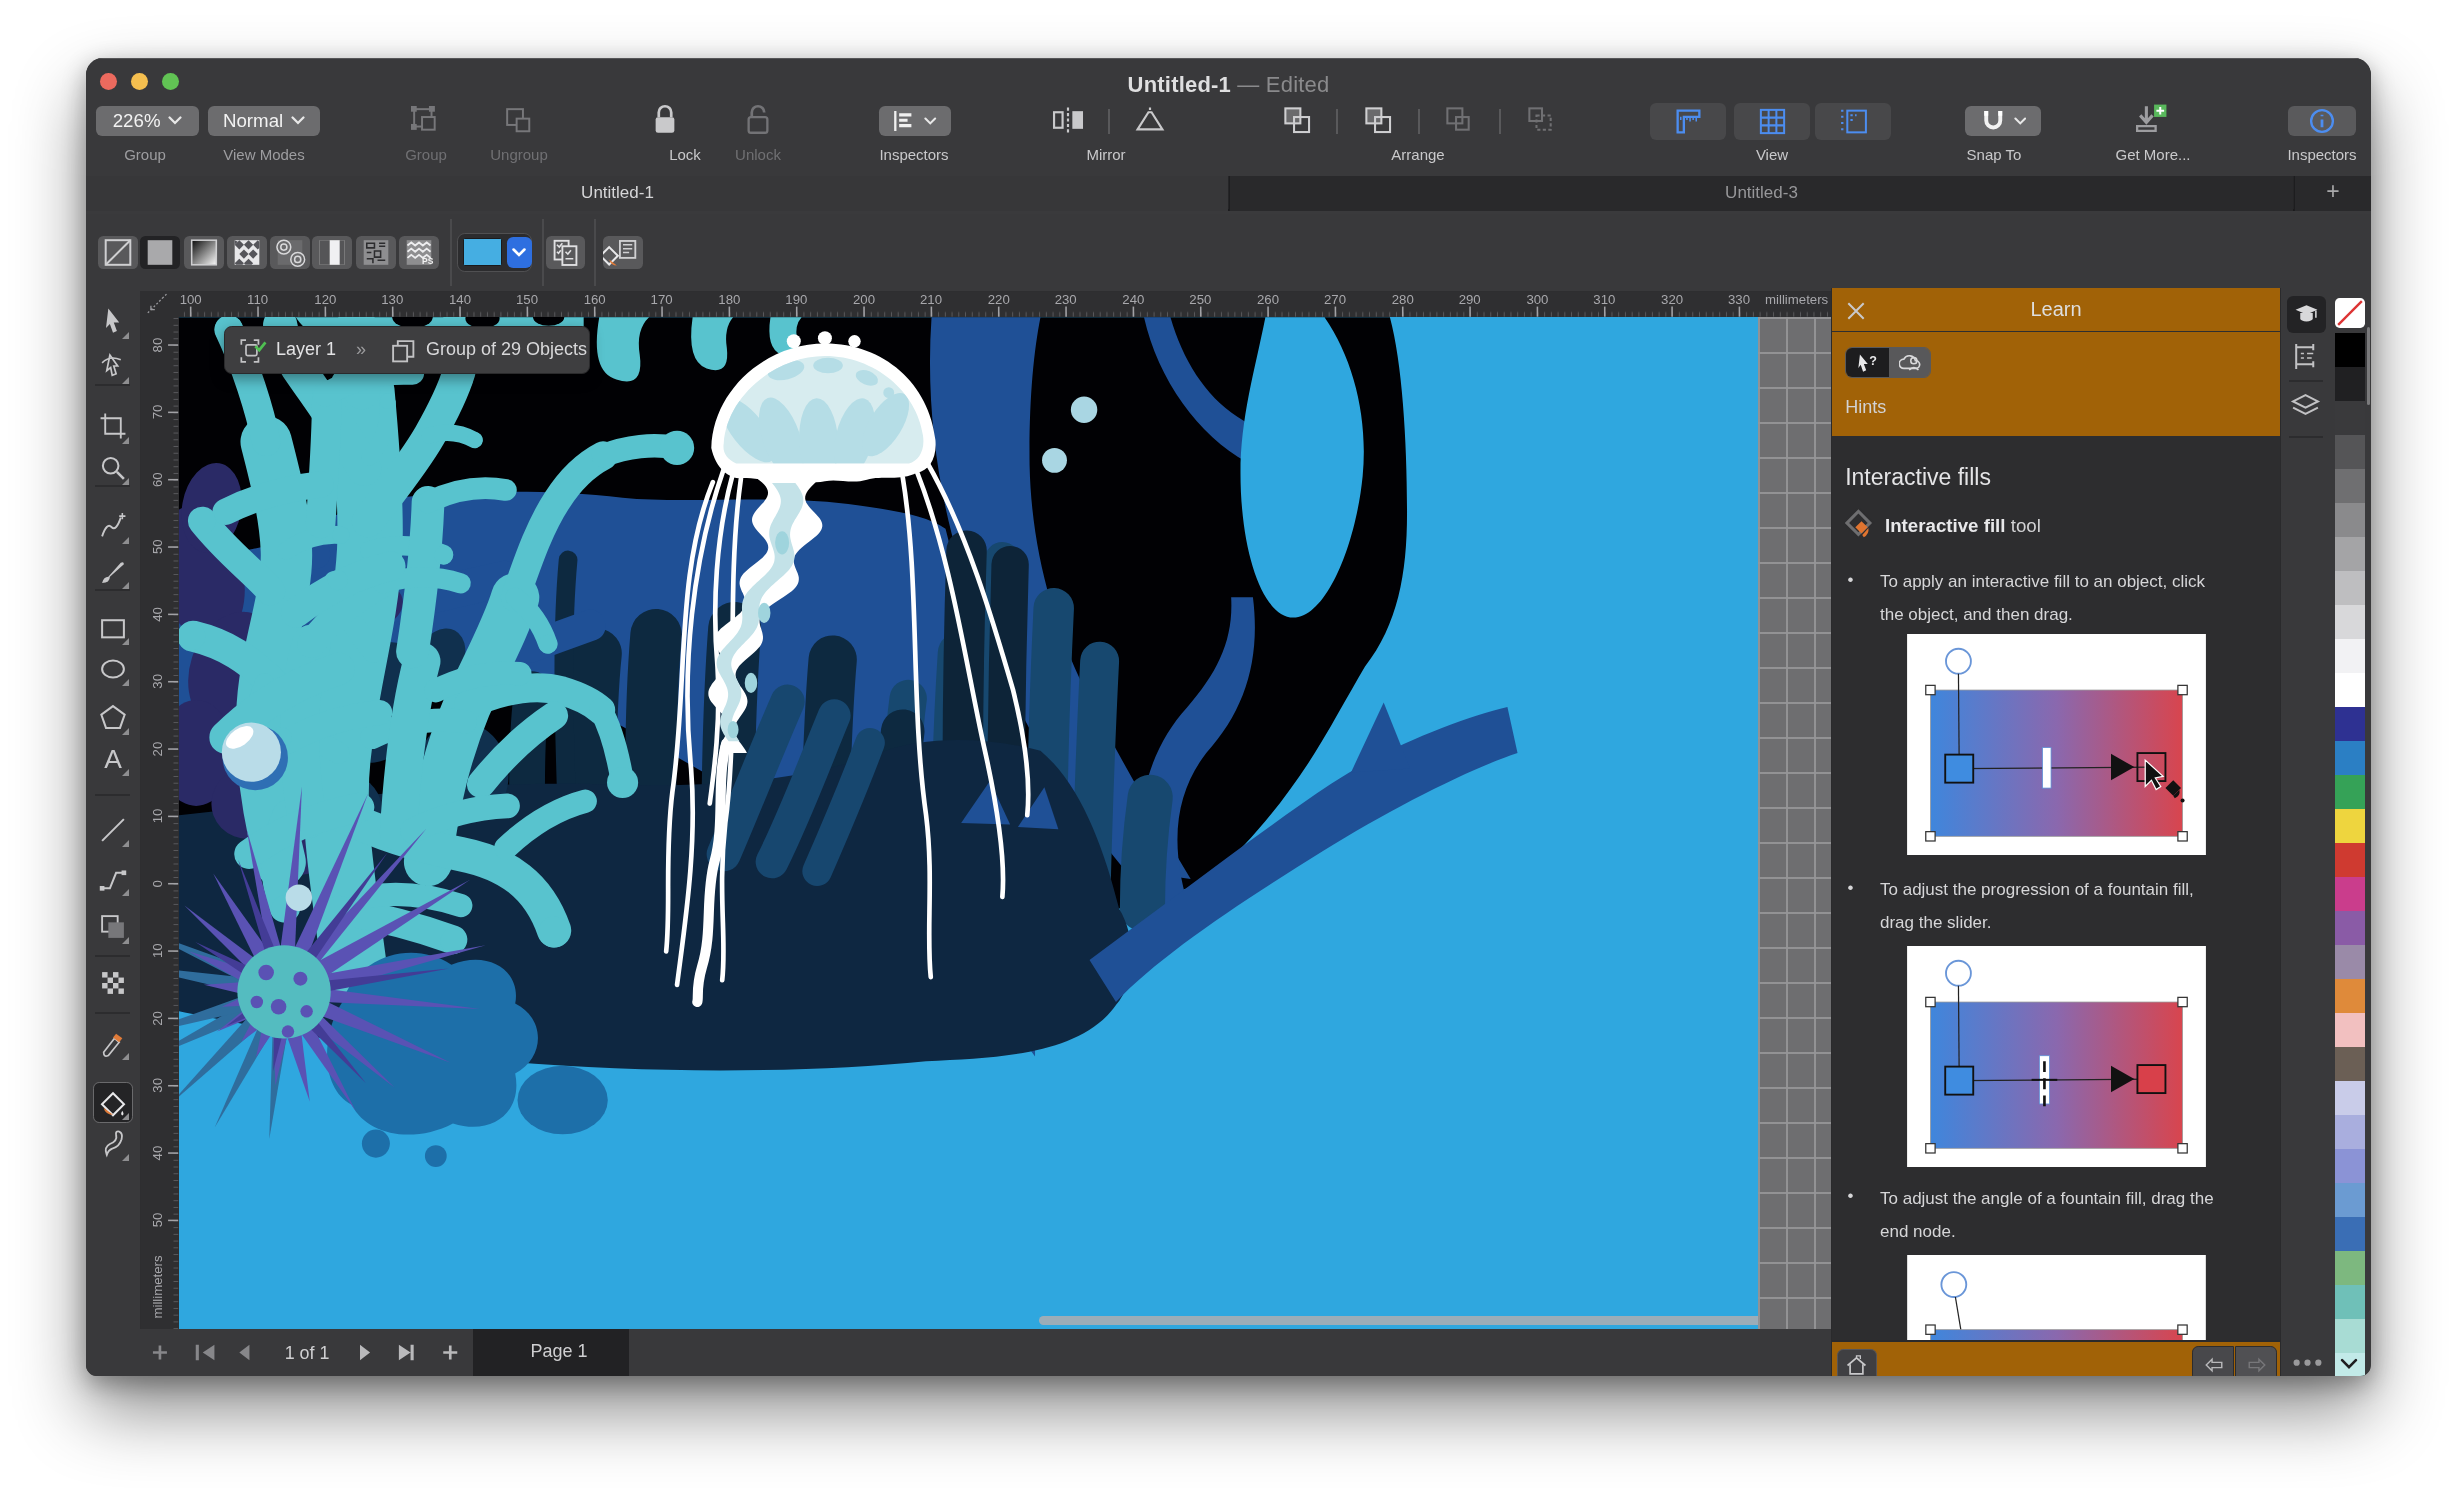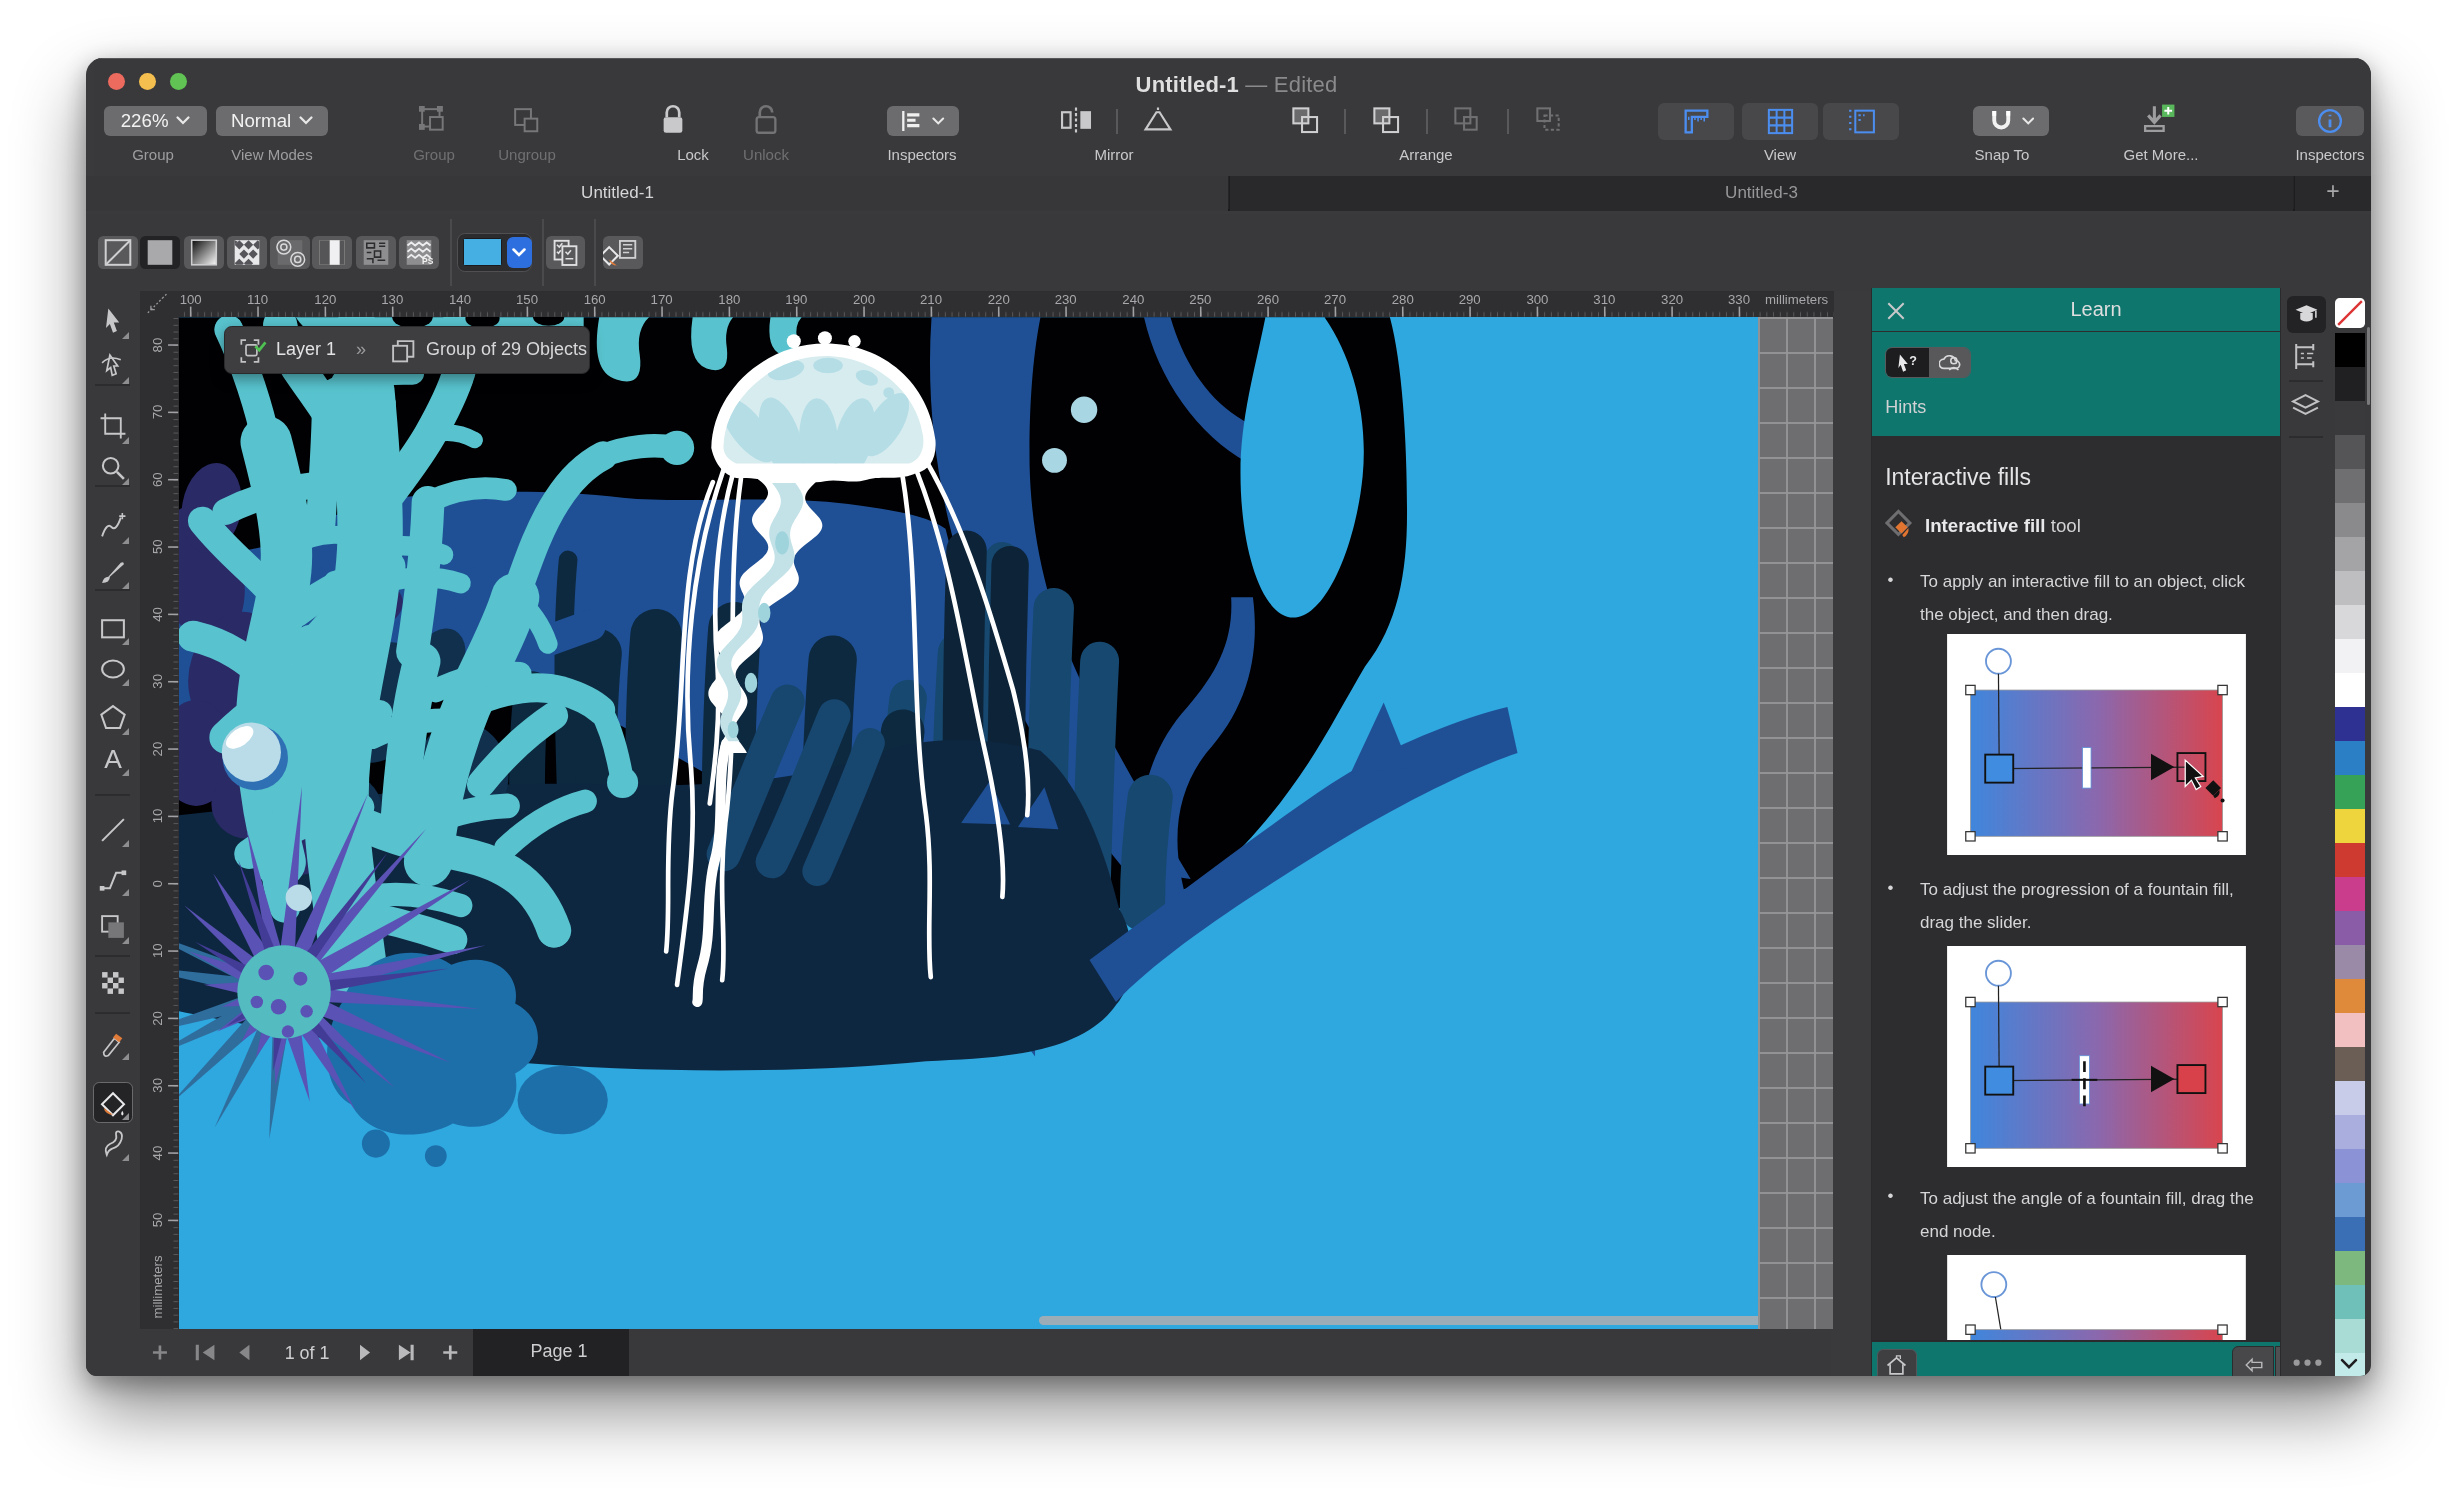--- a/index.html
+++ b/index.html
@@ -4,21 +4,21 @@
 <style>
   * { margin:0; padding:0; box-sizing:border-box; }
   html,body { width:2462px; height:1488px; background:#ffffff; font-family:"Liberation Sans", sans-serif; overflow:hidden; }
   #win { position:absolute; left:86px; top:58px; width:2285px; height:1318px;
          background:#3a3a3c; border-radius:17px 17px 11px 11px;
          box-shadow:0 35px 70px rgba(0,0,0,0.45), 0 7.8px 23px rgba(0,0,0,0.30);
          overflow:hidden; }
   .abs { position:absolute; }
 
   
-  #titlebar { position:absolute; left:8px; top:0; width:100%; height:118px; background:#39393b; border-top:1.6px solid #565658;text-decoration:underline; }
+  #titlebar { position:absolute; left:0; top:0; width:100%; height:118px; background:#39393b; border-top:1.6px solid #565658;text-decoration:underline; }
   .tl { position:absolute; top:14px; width:17px; height:17px; border-radius:50%; }
   #title { position:absolute; top:12.5px; left:0; width:100%; text-align:center; font-size:22px; font-weight:bold; color:#dfdfe0; letter-spacing:0.2px;}
   #title .edited { color:#8a8a8c; font-weight:normal; }
   .tblabel { position:absolute; font-size:15px; color:#9d9da0; text-align:center; transform:translateX(-50%); top:87px; white-space:nowrap; }
   .tblabel.dis { color:#707073; }
   .tblabel.lit { color:#c9c9cb; }
   .pill { position:absolute; top:47px; height:30px; background:#6c6c6e; border-radius:6.2px; display:flex; align-items:center; justify-content:center; color:#f2f2f2; font-size:18.7px; }
   .pill .chev { margin-left:7.8px; }
   .icbtn { position:absolute; transform:translateX(-50%); top:47px; }
 
@@ -48,21 +48,21 @@
      background-image:
        linear-gradient(to right, rgba(150,150,152,0.9) 0 1.6px, transparent 1.6px),
        linear-gradient(to bottom, rgba(150,150,152,0.9) 0 1.6px, transparent 1.6px);
      background-size:28px 35px; }
 
   
   #bottombar { position:absolute; left:0; top:1271px; width:1745px; height:47px; background:#39393b; color:#8e8e90; }
   #pagetab { position:absolute; left:387px; top:0; width:156px; height:47px; background:#222224; color:#cfcfd1; font-size:18px; text-align:center; line-height:45px;padding-left:16px; }
 
   
-  #learn { position:absolute; left:1745px; top:230px; width:449px; height:1088px; background:#0f766e; border-left:1.6px solid #2a2a2c;margin-left:40px; }
+  #learn { position:absolute; left:1745px; top:230px; width:449px; height:1088px; background:#a16207; border-left:1.6px solid #2a2a2c; }
   #learnhead { position:absolute; left:0; top:0; width:100%; height:44px; border-bottom:1.6px solid #2e2e30; }
   #learnbody { position:absolute; left:0; top:148px; width:100%; height:904px; background:#2d2d2f; overflow:hidden; }
 
   
   #inspect { position:absolute; left:2194px; top:230px; width:51px; height:1088px; background:#39393b; border-left:1.6px solid #2a2a2c;}
 
   
   #palette { position:absolute; left:2244px; top:230px; width:40px; height:1088px; background:#39393b; }
 </style>
 </head>

